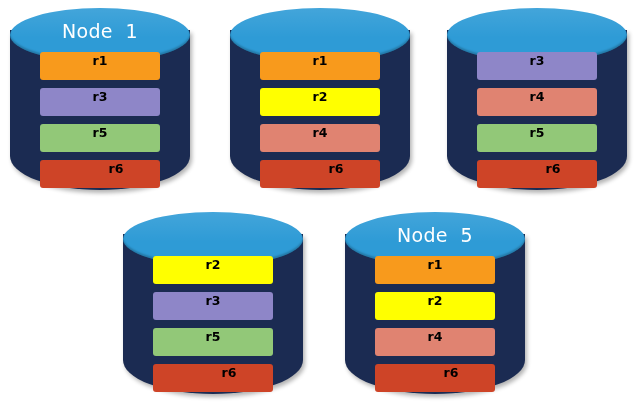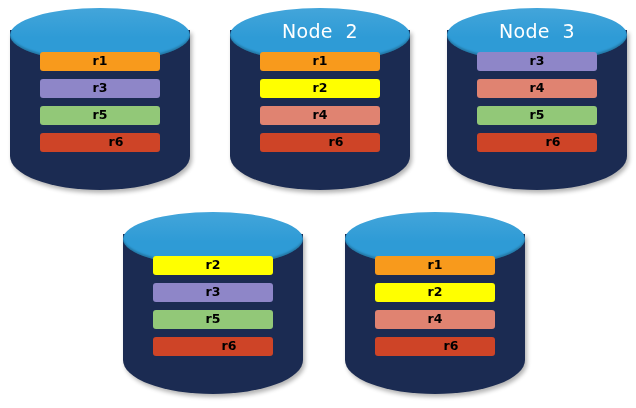--- a/index.html
+++ b/index.html
@@ -78,63 +78,62 @@
 
   
   .replicas {
     position: absolute;
     left: 30px;
     top: 44px;
     width: 120px;
   }
 
   .replica {
-    height: 19px;
+    height: 28px;
     margin-bottom: 8px;
     border-radius: 3px;
     text-align: center;
     line-height: 17px;
     font-size: 12.5px;
     font-weight: bold;
     color: #000000;
   }
   .replica:last-child { margin-bottom: 0; padding-left: 32px; }
 </style>
 </head>
 <body>
 
 <div id="diagram">
     <div class="node" style="left: 10px; top: 8px;">
       <div class="cyl-body"></div>
       <div class="cyl-top"></div>
       <div class="cyl-top-shade"></div>
+      <div class="node-label">Node  1</div>
       <div class="replicas">
         <div class="replica" style="background: rgb(248, 154, 28);">r1</div>
         <div class="replica" style="background: rgb(142, 134, 200);">r3</div>
         <div class="replica" style="background: rgb(146, 200, 120);">r5</div>
         <div class="replica" style="background: rgb(206, 68, 39);">r6</div>
       </div>
     </div>
     <div class="node" style="left: 230px; top: 8px;">
       <div class="cyl-body"></div>
       <div class="cyl-top"></div>
       <div class="cyl-top-shade"></div>
-      <div class="node-label">Node  2</div>
       <div class="replicas">
         <div class="replica" style="background: rgb(248, 154, 28);">r1</div>
         <div class="replica" style="background: rgb(255, 255, 0);">r2</div>
         <div class="replica" style="background: rgb(224, 131, 113);">r4</div>
         <div class="replica" style="background: rgb(206, 68, 39);">r6</div>
       </div>
     </div>
     <div class="node" style="left: 447px; top: 8px;">
       <div class="cyl-body"></div>
       <div class="cyl-top"></div>
       <div class="cyl-top-shade"></div>
-      <div class="node-label">Node  3</div>
       <div class="replicas">
         <div class="replica" style="background: rgb(142, 134, 200);">r3</div>
         <div class="replica" style="background: rgb(224, 131, 113);">r4</div>
         <div class="replica" style="background: rgb(146, 200, 120);">r5</div>
         <div class="replica" style="background: rgb(206, 68, 39);">r6</div>
       </div>
     </div>
     <div class="node" style="left: 123px; top: 212px;">
       <div class="cyl-body"></div>
       <div class="cyl-top"></div>
@@ -143,20 +142,21 @@
         <div class="replica" style="background: rgb(255, 255, 0);">r2</div>
         <div class="replica" style="background: rgb(142, 134, 200);">r3</div>
         <div class="replica" style="background: rgb(146, 200, 120);">r5</div>
         <div class="replica" style="background: rgb(206, 68, 39);">r6</div>
       </div>
     </div>
     <div class="node" style="left: 345px; top: 212px;">
       <div class="cyl-body"></div>
       <div class="cyl-top"></div>
       <div class="cyl-top-shade"></div>
+      <div class="node-label">Node  5</div>
       <div class="replicas">
         <div class="replica" style="background: rgb(248, 154, 28);">r1</div>
         <div class="replica" style="background: rgb(255, 255, 0);">r2</div>
         <div class="replica" style="background: rgb(224, 131, 113);">r4</div>
         <div class="replica" style="background: rgb(206, 68, 39);">r6</div>
       </div>
     </div>
   </div>
 
 </body></html>

